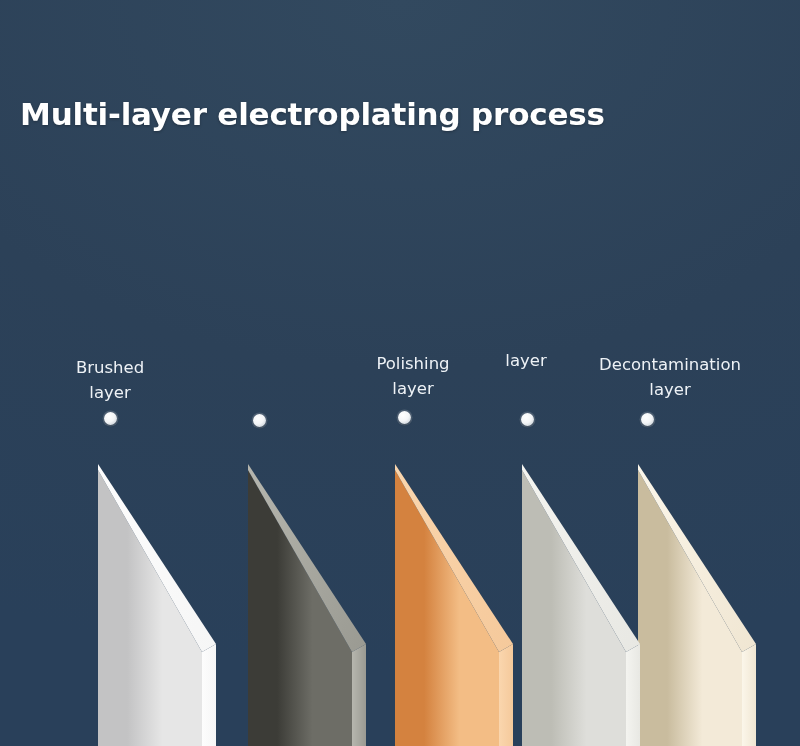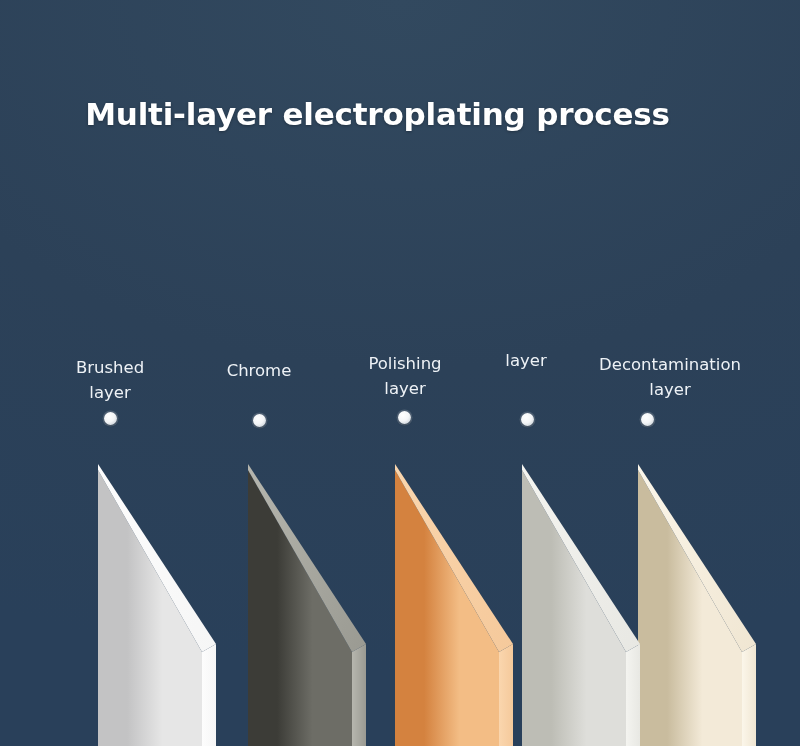--- a/index.html
+++ b/index.html
@@ -22,27 +22,27 @@
       radial-gradient(120% 90% at 50% 0%, #32495f 0%, #2c4158 55%, #29405a 100%);
     overflow: hidden;
   }
 
   
   #title {
     position: absolute;
     top: 96px;
     left: 0;
     width: 755px;
-    text-align: center;
     color: #ffffff;
     font-family: "DejaVu Sans", sans-serif;
     font-weight: bold;
     font-size: 31px;
     letter-spacing: -0.2px;
     text-shadow: 0 1px 3px rgba(0,0,0,0.28);
+    padding-left: 20px;
   }
 
   
   .label {
     position: absolute;
     text-align: center;
     color: #eef2f6;
     font-family: "DejaVu Sans", sans-serif;
     font-size: 16.5px;
     line-height: 25px;
@@ -74,24 +74,23 @@
 
   <div id="title">Multi-layer electroplating process</div>
 
   <div id="labels">
       <div class="label" style="left: -40px; top: 355px; width: 300px; color: rgb(238, 242, 246);">
         <span class="ln">Brushed</span>
         <span class="ln">layer</span>
       </div>
       <div class="dot" style="left: 104px; top: 412px;"></div>
       <div class="label" style="left: 109px; top: 358px; width: 300px; color: rgb(238, 242, 246);">
-        <span class="ln">Chrome</span>
       </div>
       <div class="dot" style="left: 253px; top: 414px;"></div>
-      <div class="label" style="left: 255px; top: 351px; width: 300px; color: rgb(238, 242, 246);">
+      <div class="label" style="left: 263px; top: 351px; width: 300px; color: rgb(238, 242, 246);">
         <span class="ln">Polishing</span>
         <span class="ln">layer</span>
       </div>
       <div class="dot" style="left: 398px; top: 411px;"></div>
       <div class="label" style="left: 376px; top: 348px; width: 300px; color: rgb(238, 242, 246);">
         <span class="ln">layer</span>
       </div>
       <div class="dot" style="left: 521px; top: 413px;"></div>
       <div class="label" style="left: 520px; top: 352px; width: 300px; color: rgb(238, 242, 246);">
         <span class="ln">Decontamination</span>

